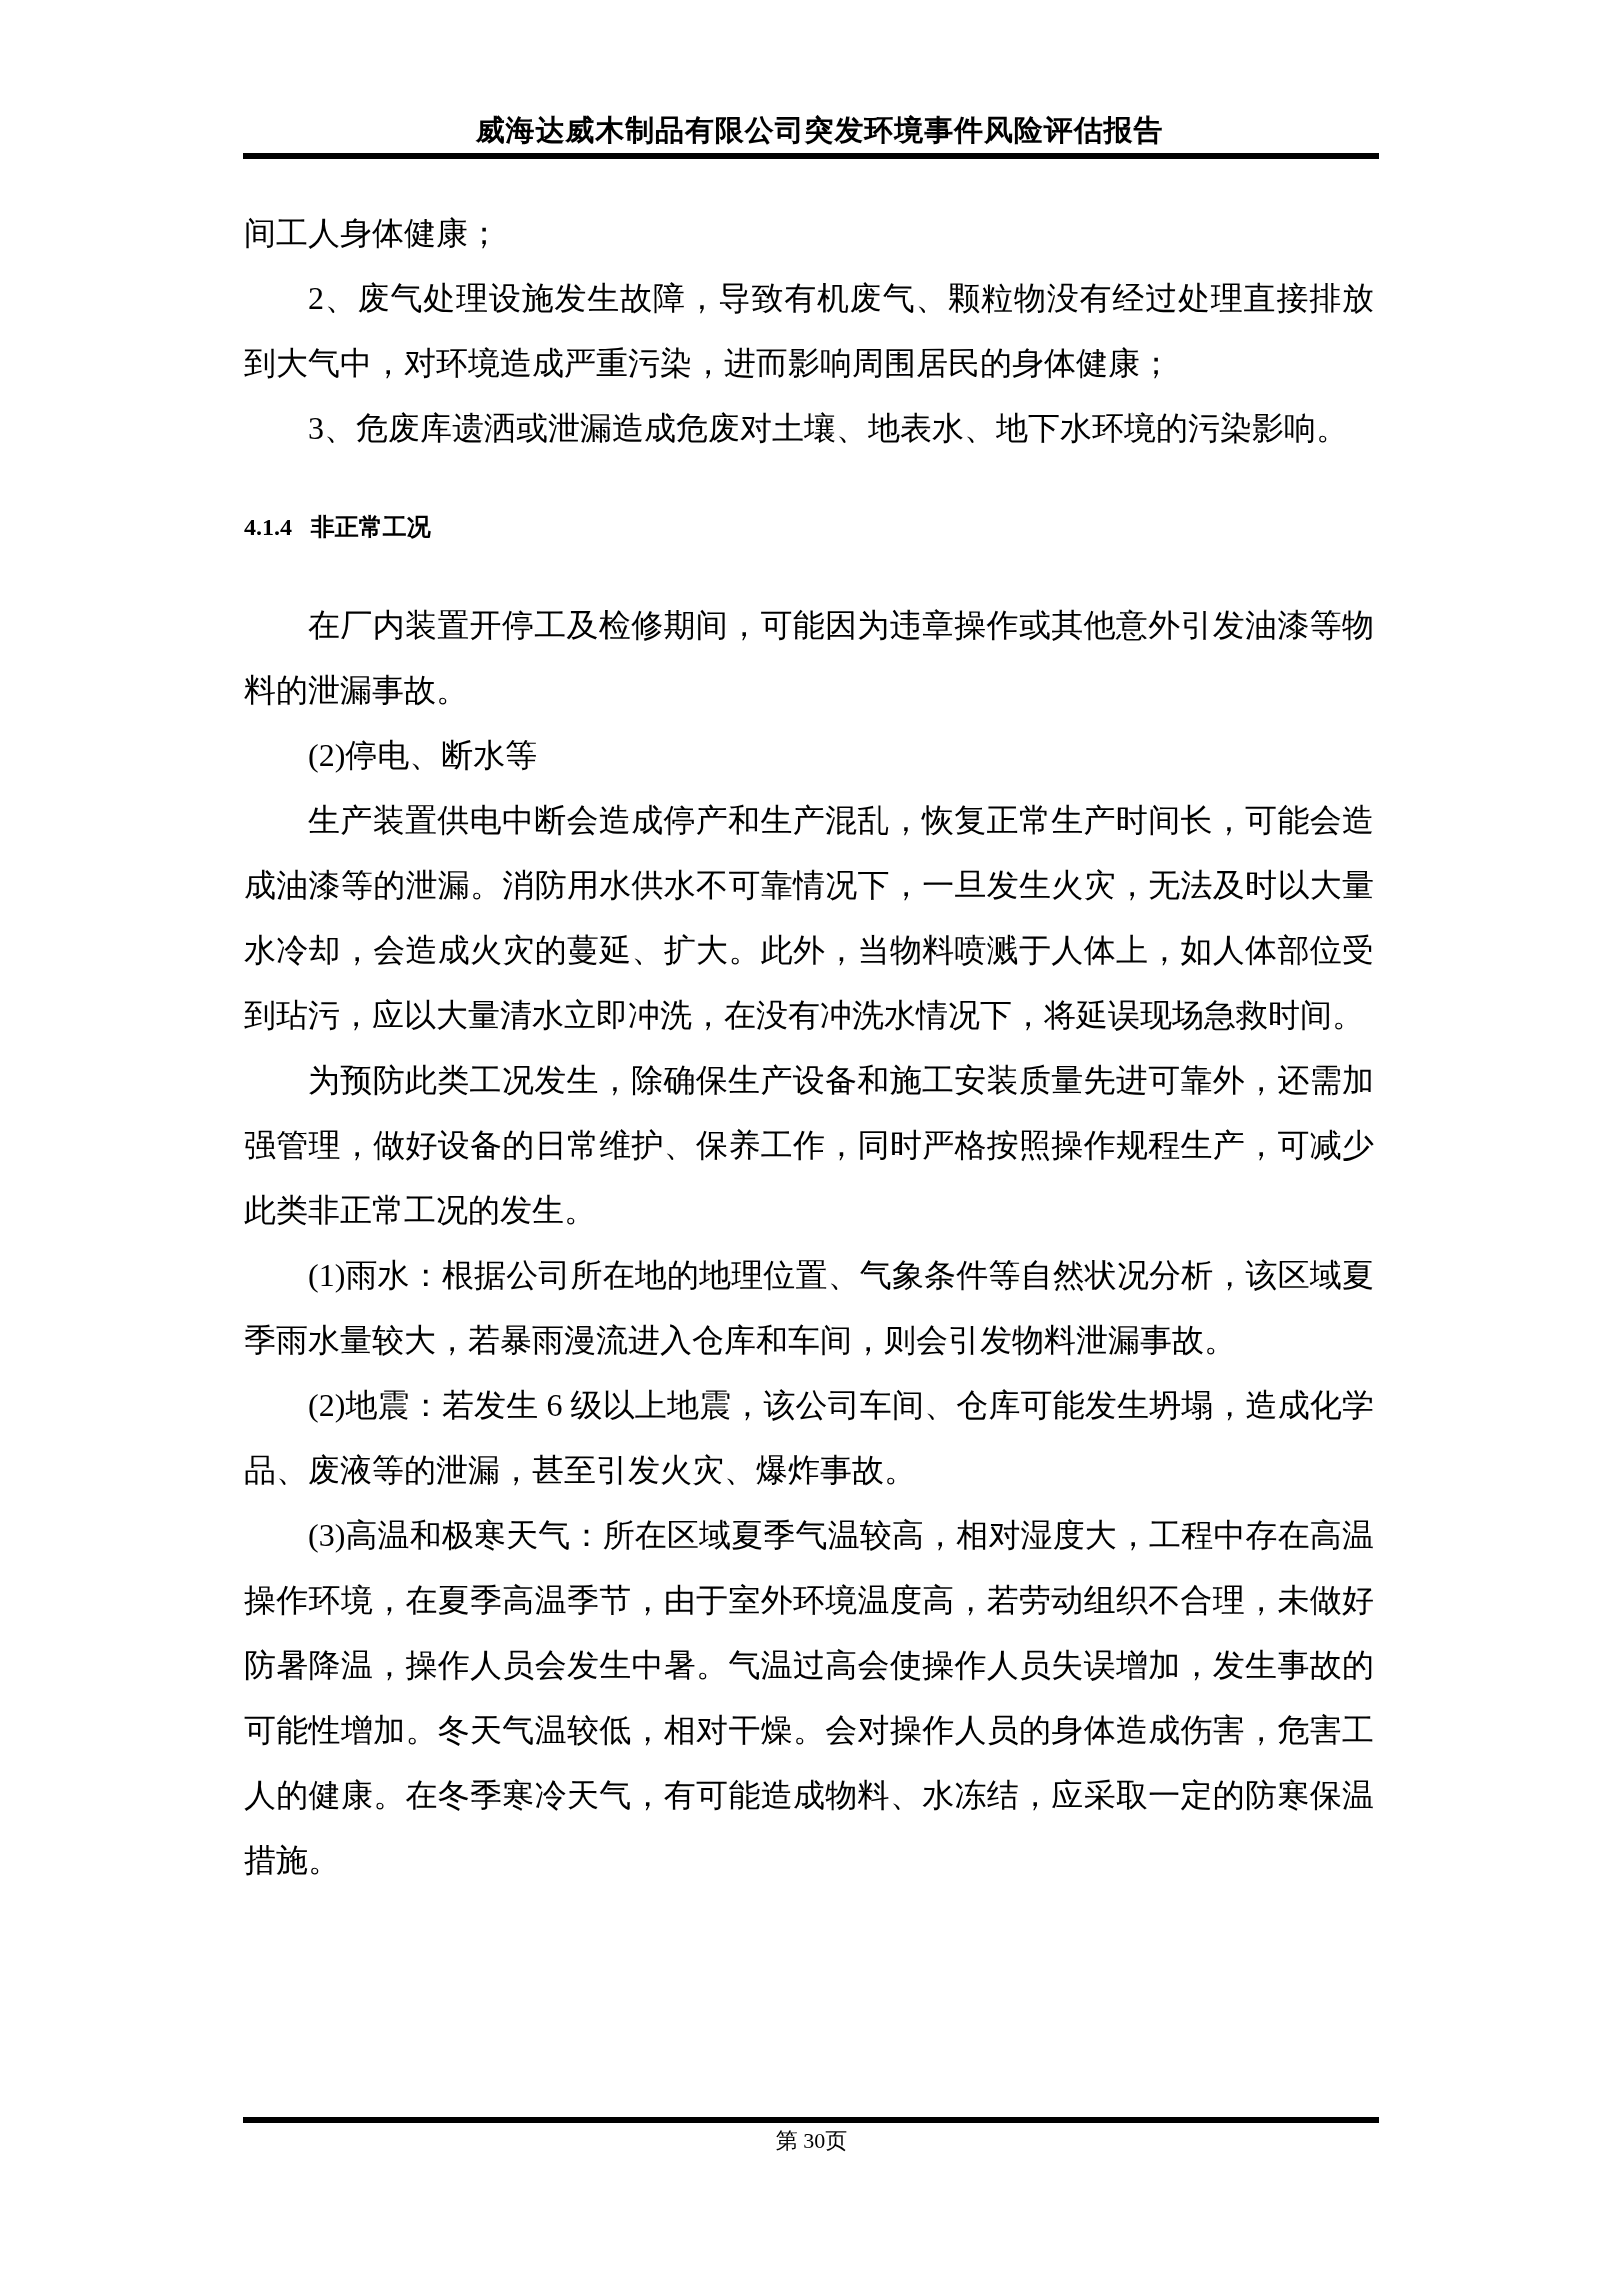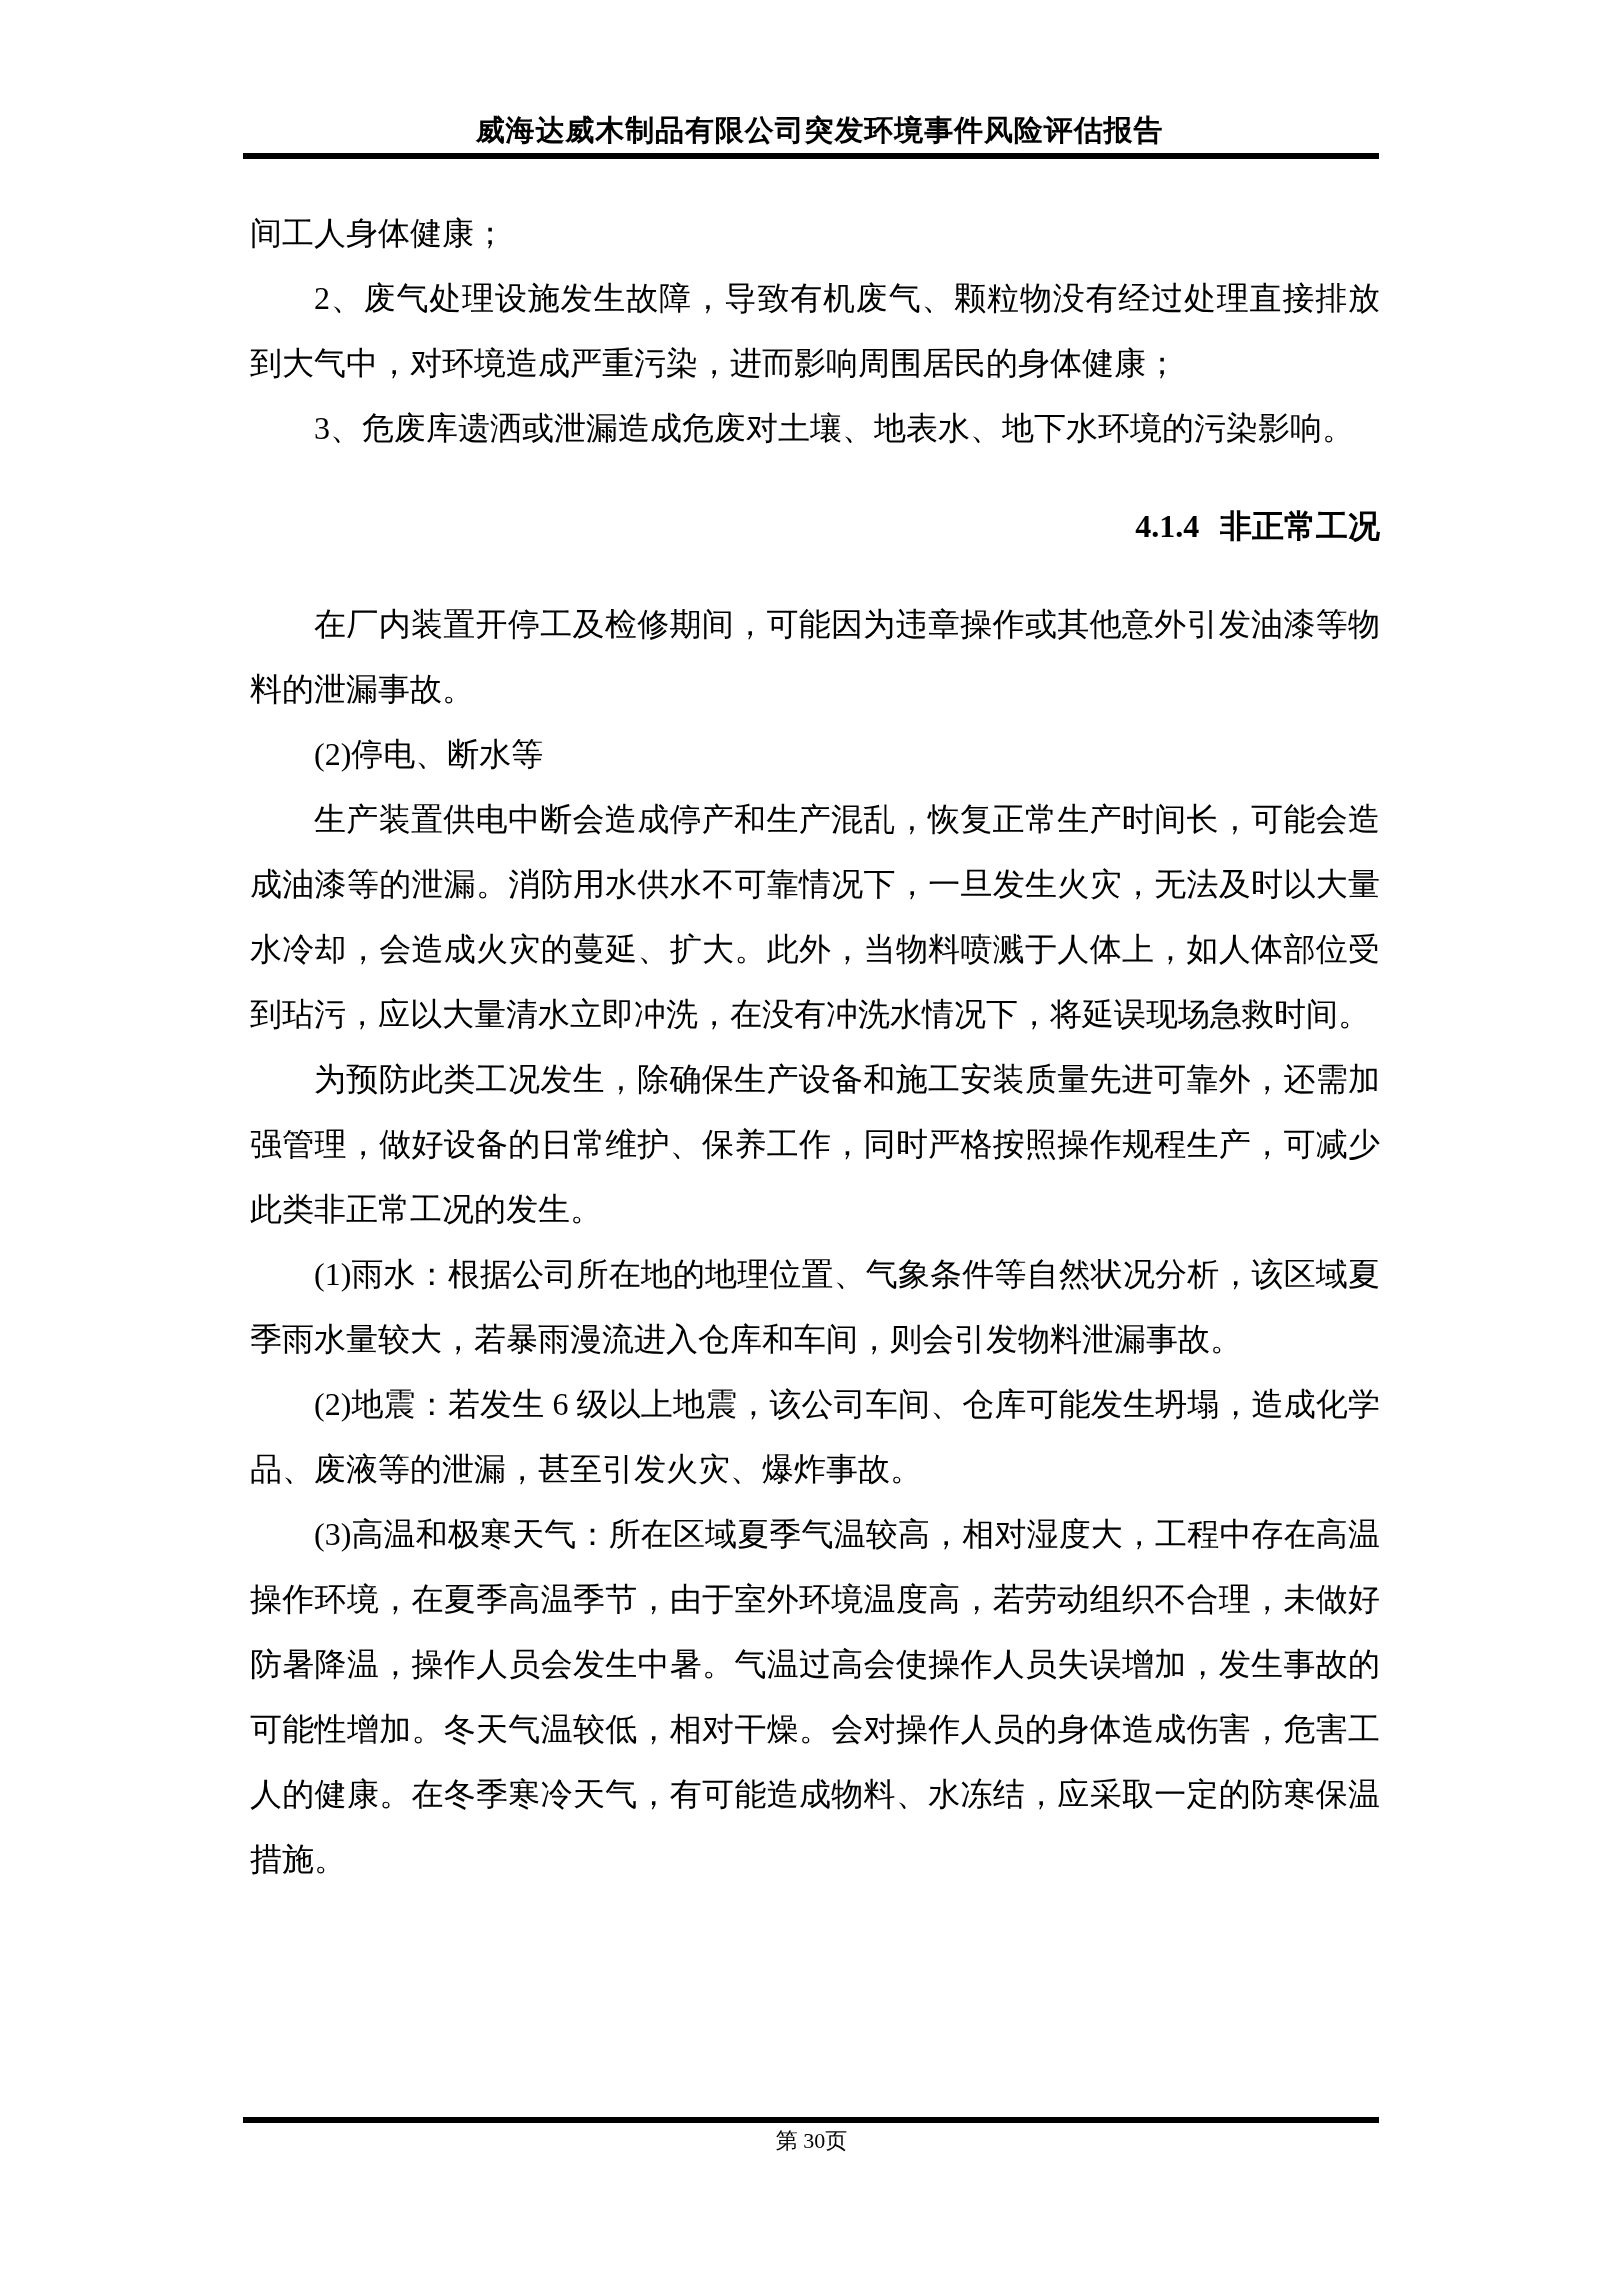--- a/index.html
+++ b/index.html
@@ -27,39 +27,39 @@
     position: absolute;
     top: 153px;
     left: 243px;
     width: 1136px;
     height: 5.5px;
     background: #000000;
   }
   .doc-body {
     position: absolute;
     top: 201px;
-    left: 250px;
+    left: 244px;
     width: 1130px;
     font-size: 32px;
     line-height: 65px;
     text-align: justify;
   }
   .para {
     margin: 0;
     text-indent: 2em;
   }
   .para.cont {
     text-indent: 0;
   }
   .sec {
     margin: 33px 0;
-    font-size: 32px;
+    font-size: 24px;
     line-height: 65px;
     font-weight: bold;
-    text-align: right;
+    text-align: left;
     text-indent: 0;
   }
   .sec .num {
     font-family: "Liberation Serif", "DejaVu Serif", serif;
   }
   .sec .ttl {
     font-family: "Liberation Sans", "DejaVu Sans", sans-serif;
     margin-left: 12.7px;
   }
   .footer-rule {

